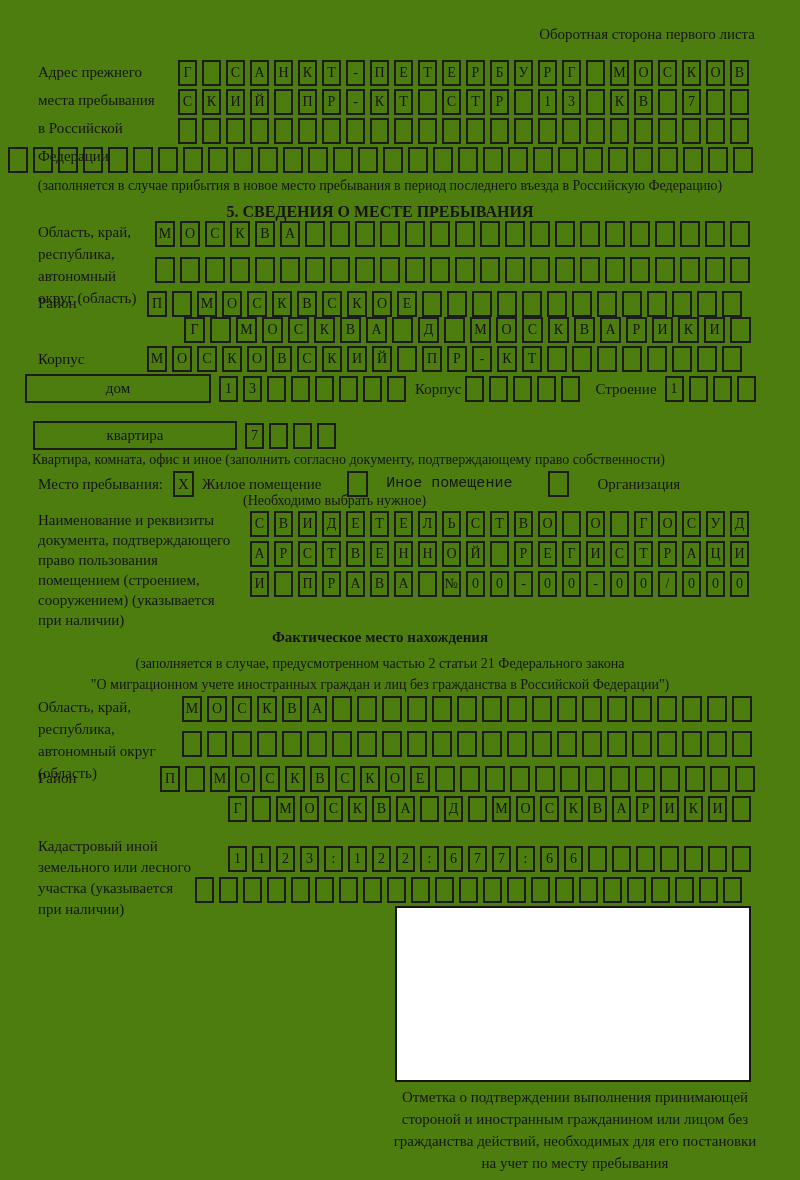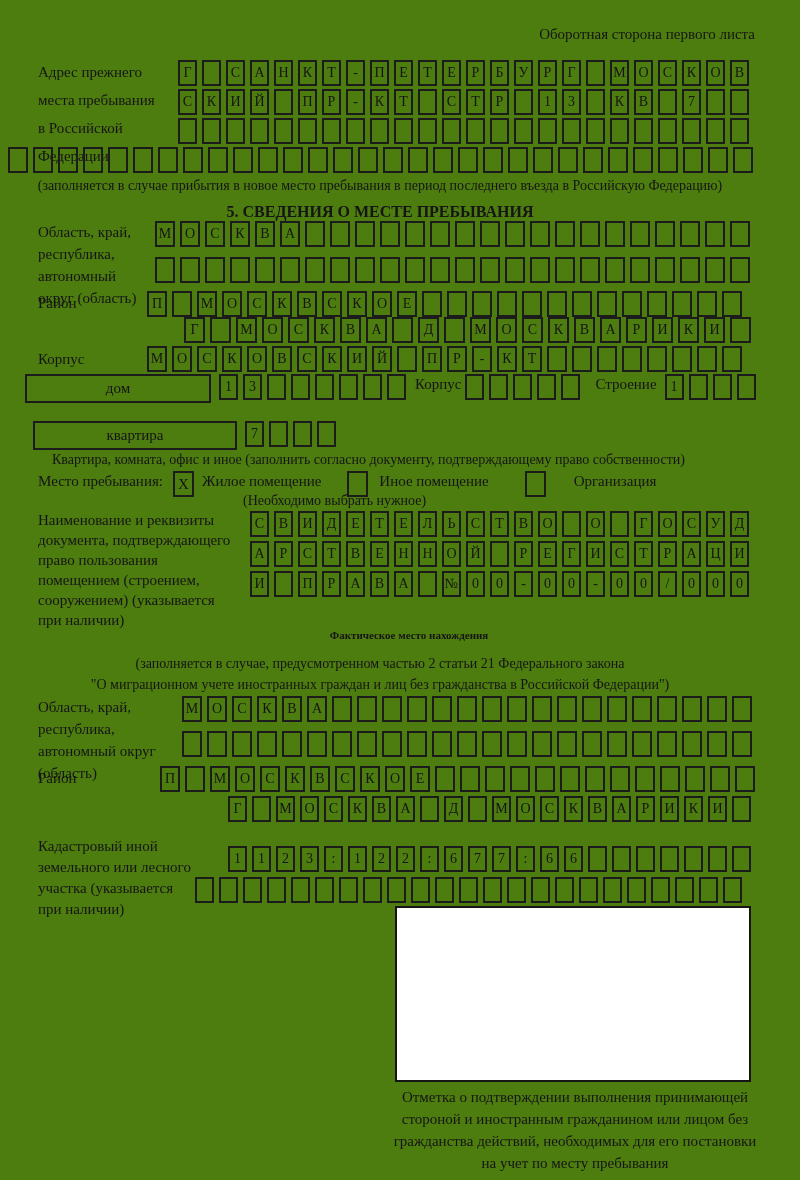--- a/index.html
+++ b/index.html
@@ -22,21 +22,21 @@
     display:flex;align-items:center;justify-content:center;
     font-size:14px;line-height:1;
   }
   .p25 .cell{width:20px;}
   .p26 .cell{width:21px;}
   .widebox{
     box-sizing:border-box;border:2px solid #1c1c1c;height:29px;
     display:flex;align-items:center;justify-content:center;
     font-size:15px;flex:none;
   }
-  .inlinerow{display:flex;}
+  .inlinerow{display:flex;align-items:center;}
   .chk{
     flex:none;width:21px;height:26px;box-sizing:border-box;border:2px solid #1c1c1c;
     display:flex;align-items:center;justify-content:center;font-size:15px;
   }
   .stampbox{box-sizing:border-box;border:2px solid #151515;background:#fff;}
 </style>
 </head>
 <body>
 
 <div class="page">
@@ -330,28 +330,28 @@
 
   <div class="abs inlinerow" style="left:33px;top:421px;">
     <div class="widebox" style="width:204px;">квартира</div>
     <div class="cellrow" style="margin-left:8px;">
         <span class="cell">7</span>
         <span class="cell"></span>
         <span class="cell"></span>
         <span class="cell"></span>
       </div>
   </div>
-  <div class="abs note" style="left:52px;top:452px;">Квартира, комната, офис и иное (заполнить согласно документу, подтверждающему право собственности)</div>
+  <div class="abs note" style="left:32px;top:452px;">Квартира, комната, офис и иное (заполнить согласно документу, подтверждающему право собственности)</div>
 
   <div class="abs inlinerow" style="left:38px;top:471px;">
     <span class="lbl">Место пребывания:</span>
     <span class="chk" style="margin-left:10px;">X</span>
     <span class="lbl" style="margin-left:8px;">Жилое помещение</span>
     <span class="chk" style="margin-left:26px;"></span>
-    <span class="lbl" style="margin-left:11px;">Иное помещение</span>
+    <span class="lbl" style="margin-left:18px;font-family:Liberation Mono, monospace;">Иное помещение</span>
     <span class="chk" style="margin-left:36px;"></span>
     <span class="lbl" style="margin-left:28px;">Организация</span>
   </div>
   <div class="abs note" style="left:243px;top:493px;">(Необходимо выбрать нужное)</div>
 
   <div class="abs lbl" style="left:38px;top:510px;">Наименование и реквизиты
 документа, подтверждающего
 право пользования
 помещением (строением,
 сооружением) (указывается
@@ -419,21 +419,21 @@
       <span class="cell">0</span>
       <span class="cell">-</span>
       <span class="cell">0</span>
       <span class="cell">0</span>
       <span class="cell">/</span>
       <span class="cell">0</span>
       <span class="cell">0</span>
       <span class="cell">0</span>
     </div>
 
-  <div class="abs title center" style="top:629px;font-size:11px;padding-left:29px;">Фактическое место нахождения</div>
+  <div class="abs title center" style="top:629px;font-size:15px;">Фактическое место нахождения</div>
   <div class="abs note center" style="top:653px;line-height:21px;white-space:pre-line;">(заполняется в случае, предусмотренном частью 2 статьи 21 Федерального закона
 "О миграционном учете иностранных граждан и лиц без гражданства в Российской Федерации")</div>
 
   <div class="abs lbl lh22" style="left:38px;top:696px;">Область, край,
 республика,
 автономный округ
 (область)</div>
   <div class="abs cellrow p25" style="left:182px;top:696px;">
       <span class="cell">М</span>
       <span class="cell">О</span>

